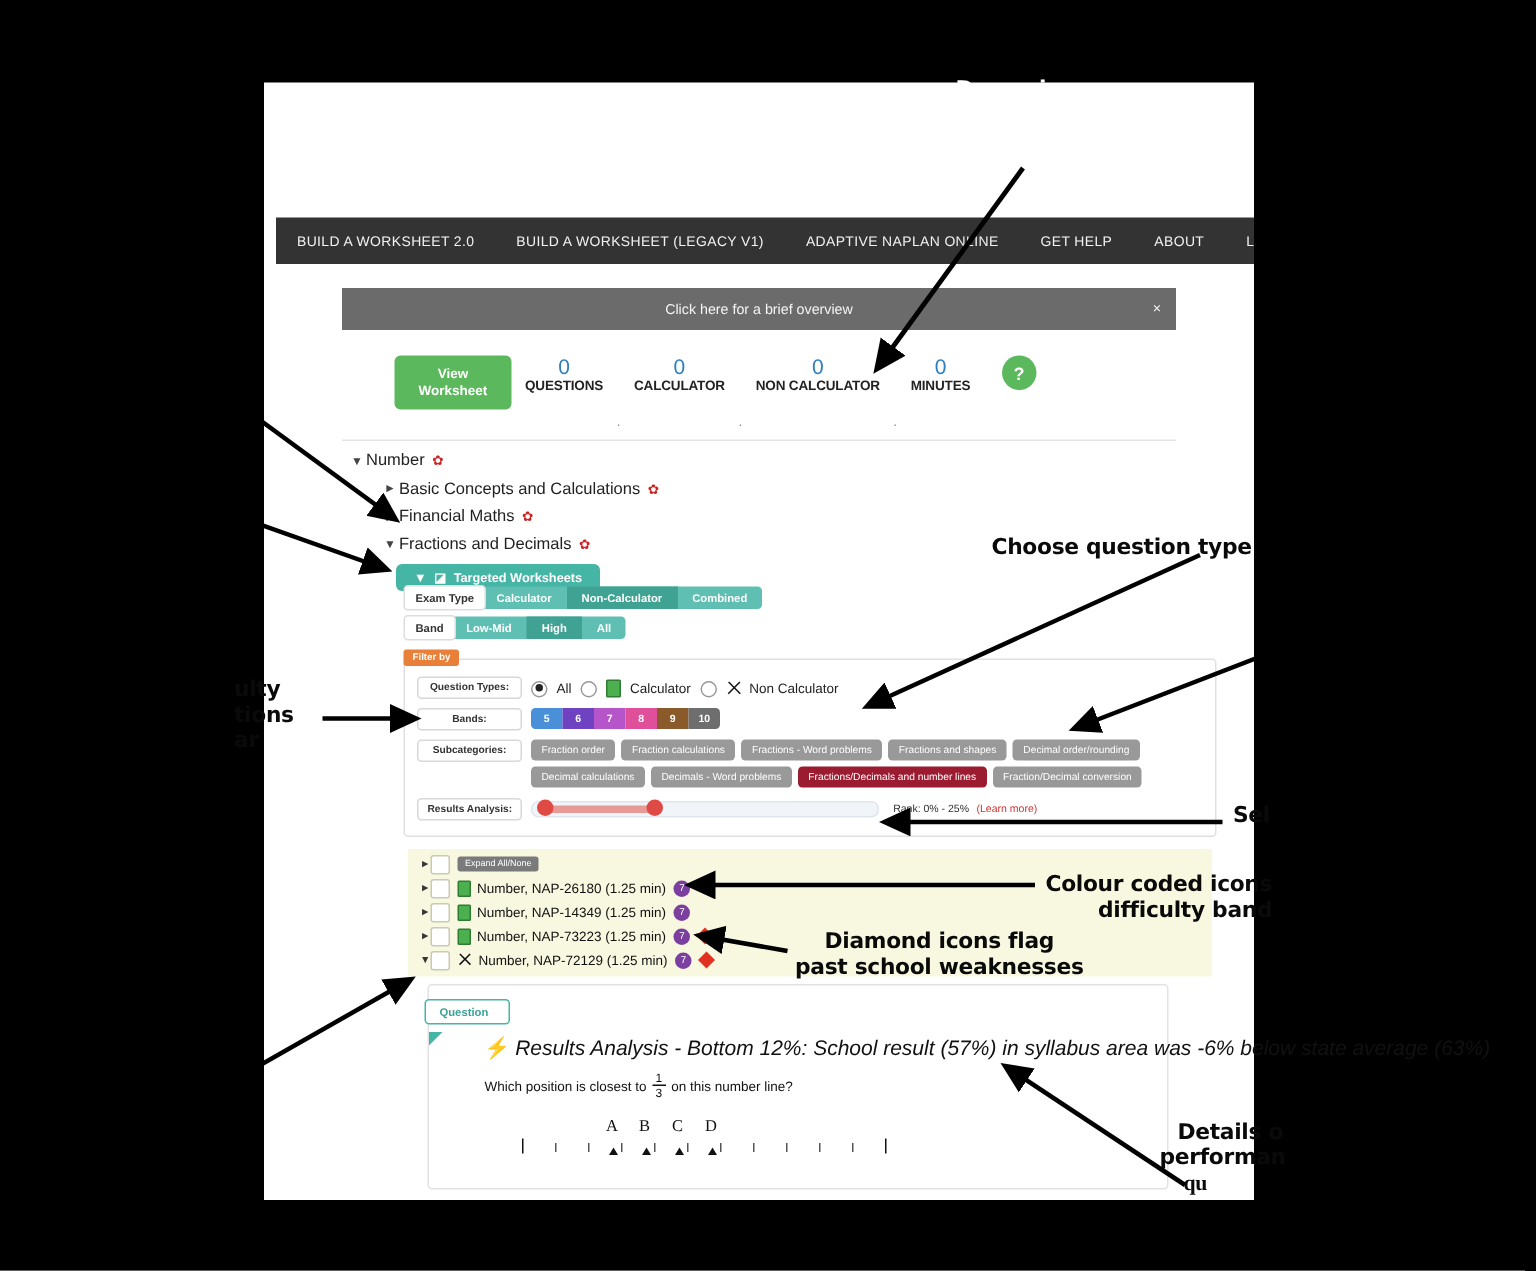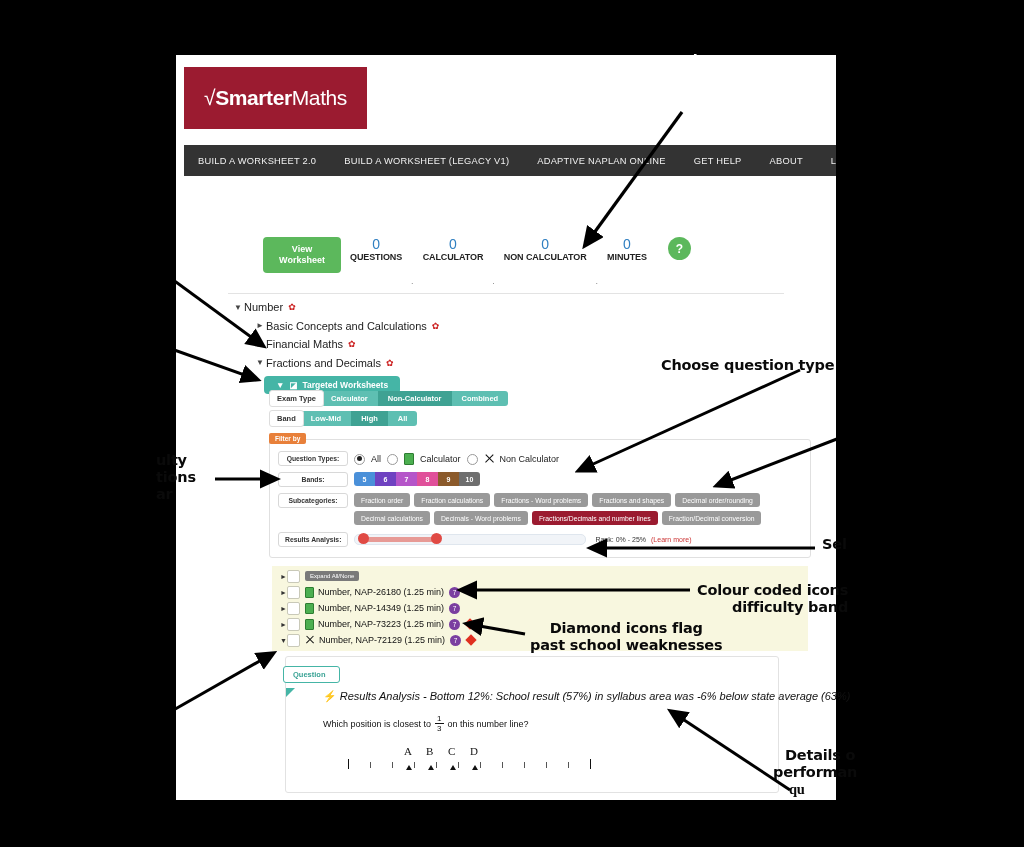--- a/index.html
+++ b/index.html
@@ -89,21 +89,21 @@
   .qncalc::before,.qncalc::after{content:"";position:absolute;left:0;top:3.5px;width:10px;height:1.3px;background:#111;}
   .qncalc::before{transform:rotate(45deg);}
   .qncalc::after{transform:rotate(-45deg);}
   .badge{width:11px;height:11px;border-radius:50%;background:#7b3fa0;color:#fff;font-size:6.5px;display:inline-flex;align-items:center;justify-content:center;margin-left:5px;}
   .diamond{width:8px;height:8px;background:#e03020;transform:rotate(45deg);margin-left:6px;display:inline-block;}
 
   
   .qpanel{position:absolute;left:285px;top:656px;width:492px;height:135px;background:#fff;border:1px solid #e2e2e2;border-radius:3px;}
   .qtag{position:absolute;left:-3px;top:9px;background:#fff;border:1px solid #45b5a6;border-radius:3px;padding:3px 13px 3px 9px;font-size:7.5px;font-weight:bold;color:#3aa395;}
   .qtag::after{content:"";position:absolute;left:2px;top:21px;width:0;height:0;border-left:9px solid #45b5a6;border-bottom:9px solid transparent;}
-  .ra-line{position:absolute;left:37px;top:33px;font-size:11px;font-style:italic;color:#111;white-space:nowrap;}
+  .ra-line{position:absolute;left:37px;top:33px;font-size:14px;font-style:italic;color:#111;white-space:nowrap;}
   .bolt{color:#a01020;font-weight:bold;font-style:normal;margin-right:3px;}
   .qtext{position:absolute;left:37px;top:57px;font-size:9px;color:#111;display:flex;align-items:center;gap:4px;}
   .frac{display:inline-flex;flex-direction:column;align-items:center;font-size:8px;line-height:9px;}
   .frac .top{border-bottom:1px solid #111;padding:0 2px;}
   .numline{position:absolute;left:58px;top:88px;width:380px;}
   .nl-labels{position:relative;height:14px;}
   .nl-labels span{position:absolute;font-family:"Liberation Serif",serif;font-size:11px;color:#111;}
   .nl-axis{position:relative;height:14px;}
   .tick{position:absolute;top:0;width:1px;height:10px;background:#111;}
   .tick.minor{height:6px;top:3px;background:#555;}
@@ -114,33 +114,34 @@
   .anno.w{color:#fff;}
   svg.ovl{position:absolute;left:0;top:0;width:1024px;height:847px;pointer-events:none;}
 </style>
 </head>
 <body>
 
 <div id="stage">
 
   <div id="page">
 
-    <div class="logo">
-      <div class="logo-txt"><span>√</span><span class="b">Smarter</span><span class="l">Maths</span></div>
-    </div>
 
     <div class="navbar">
       <div class="navitem">BUILD A WORKSHEET 2.0</div>
       <div class="navitem">BUILD A WORKSHEET (LEGACY V1)</div>
       <div class="navitem">ADAPTIVE NAPLAN ONLINE</div>
       <div class="navitem">GET HELP</div>
       <div class="navitem">ABOUT</div>
       <div class="navitem">LOGOUT</div>
     </div>
 
+    <div class="overview-bar">
+      <span>Click here for a brief overview</span>
+      <span class="overview-x">×</span>
+    </div>
 
     <div class="summary">
       <div class="view-btn">
         <div><span>View</span><br><span>Worksheet</span></div>
       </div>
       <div class="stat">
         <div class="num">0</div>
         <div class="lbl">QUESTIONS</div>
       </div>
       <div class="dotsep">.</div>

